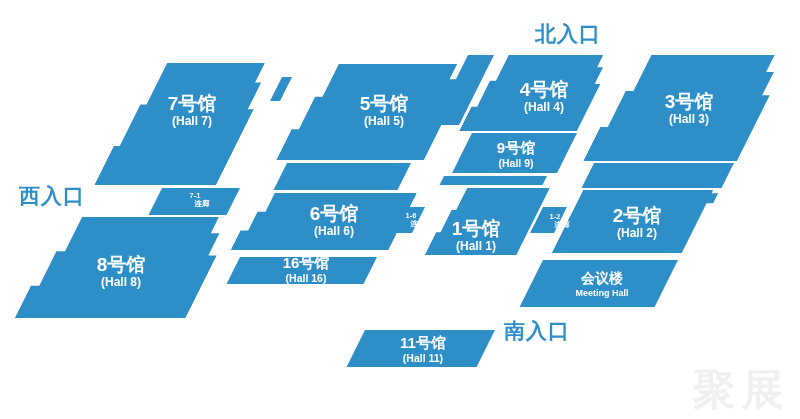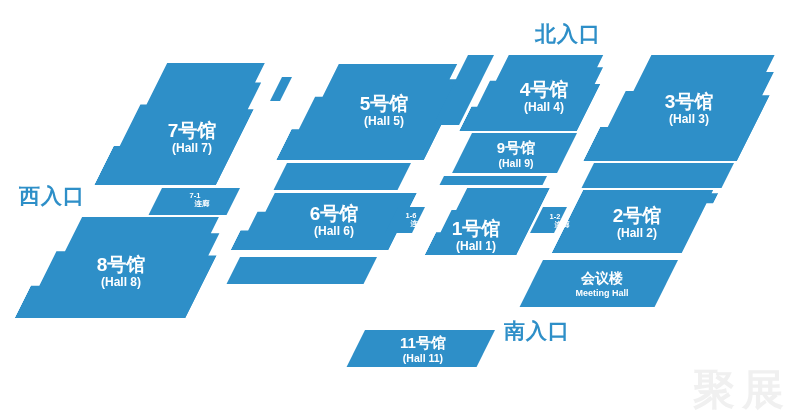--- a/index.html
+++ b/index.html
@@ -87,21 +87,21 @@
   <div class="shape steps-right" style="left:583px;top:190px;width:137px;height:63px;"></div>
   <div class="shape" style="left:240px;top:257px;width:137px;height:27px;"></div>
   <div class="shape" style="left:543px;top:260px;width:135px;height:47px;"></div>
   <div class="shape" style="left:365px;top:330px;width:130px;height:37px;"></div>
   <div class="shape" style="left:162px;top:188px;width:78px;height:27px;"></div>
   <div class="shape" style="left:398px;top:207px;width:27px;height:26px;"></div>
   <div class="shape" style="left:543px;top:207px;width:24px;height:26px;"></div>
   <div class="shape" style="left:282px;top:77px;width:10px;height:24px;"></div>
   <div class="shape" style="left:468px;top:55px;width:26px;height:70px;"></div>
 
-  <div class="label lbl-lg" style="left:192px;top:138px;text-align:center;">
+  <div class="label lbl-lg" style="left:192px;top:111px;text-align:center;">
     <span class="t">7号馆</span>
     <span class="s">(Hall 7)</span>
   </div>
   <div class="label lbl-lg" style="left:384px;top:111px;">
     <span class="t">5号馆</span>
     <span class="s">(Hall 5)</span>
   </div>
   <div class="label lbl-lg" style="left:544px;top:97px;">
     <span class="t">4号馆</span>
     <span class="s">(Hall 4)</span>
@@ -123,20 +123,24 @@
     <span class="s">(Hall 1)</span>
   </div>
   <div class="label lbl-lg" style="left:637px;top:223px;">
     <span class="t">2号馆</span>
     <span class="s">(Hall 2)</span>
   </div>
   <div class="label lbl-lg" style="left:121px;top:272px;">
     <span class="t">8号馆</span>
     <span class="s">(Hall 8)</span>
   </div>
+  <div class="label lbl-md" style="left:306px;top:270px;">
+    <span class="t">16号馆</span>
+    <span class="s">(Hall 16)</span>
+  </div>
   <div class="label lbl-md" style="left:423px;top:350px;">
     <span class="t">11号馆</span>
     <span class="s">(Hall 11)</span>
   </div>
   <div class="label lbl-mt" style="left:602px;top:284px;">
     <span class="t">会议楼</span>
     <span class="s">Meeting Hall</span>
   </div>
 
   <div class="label lbl-xs" style="left:195px;top:200px;">

